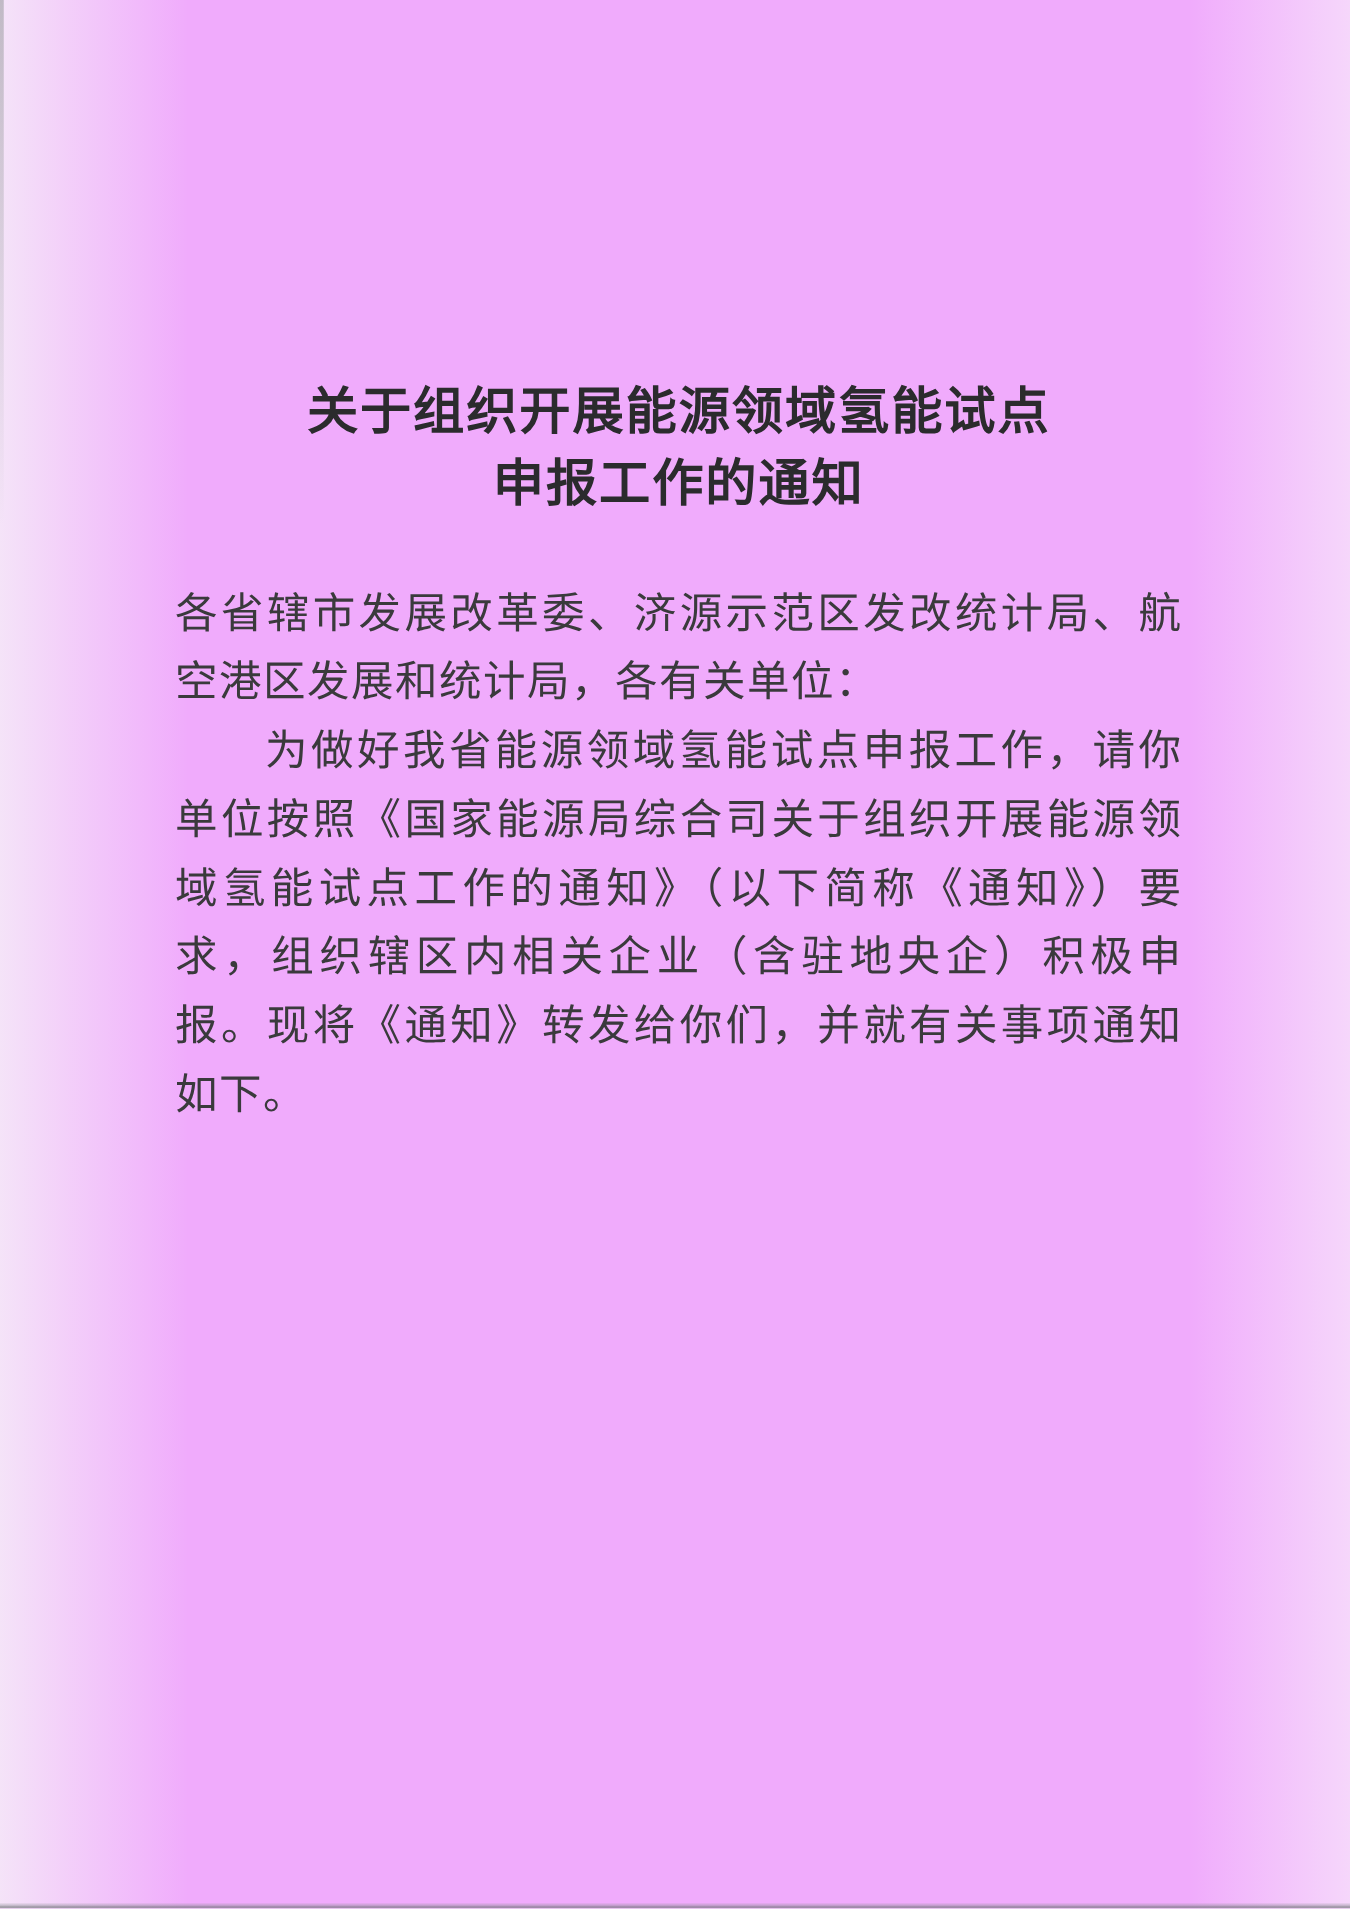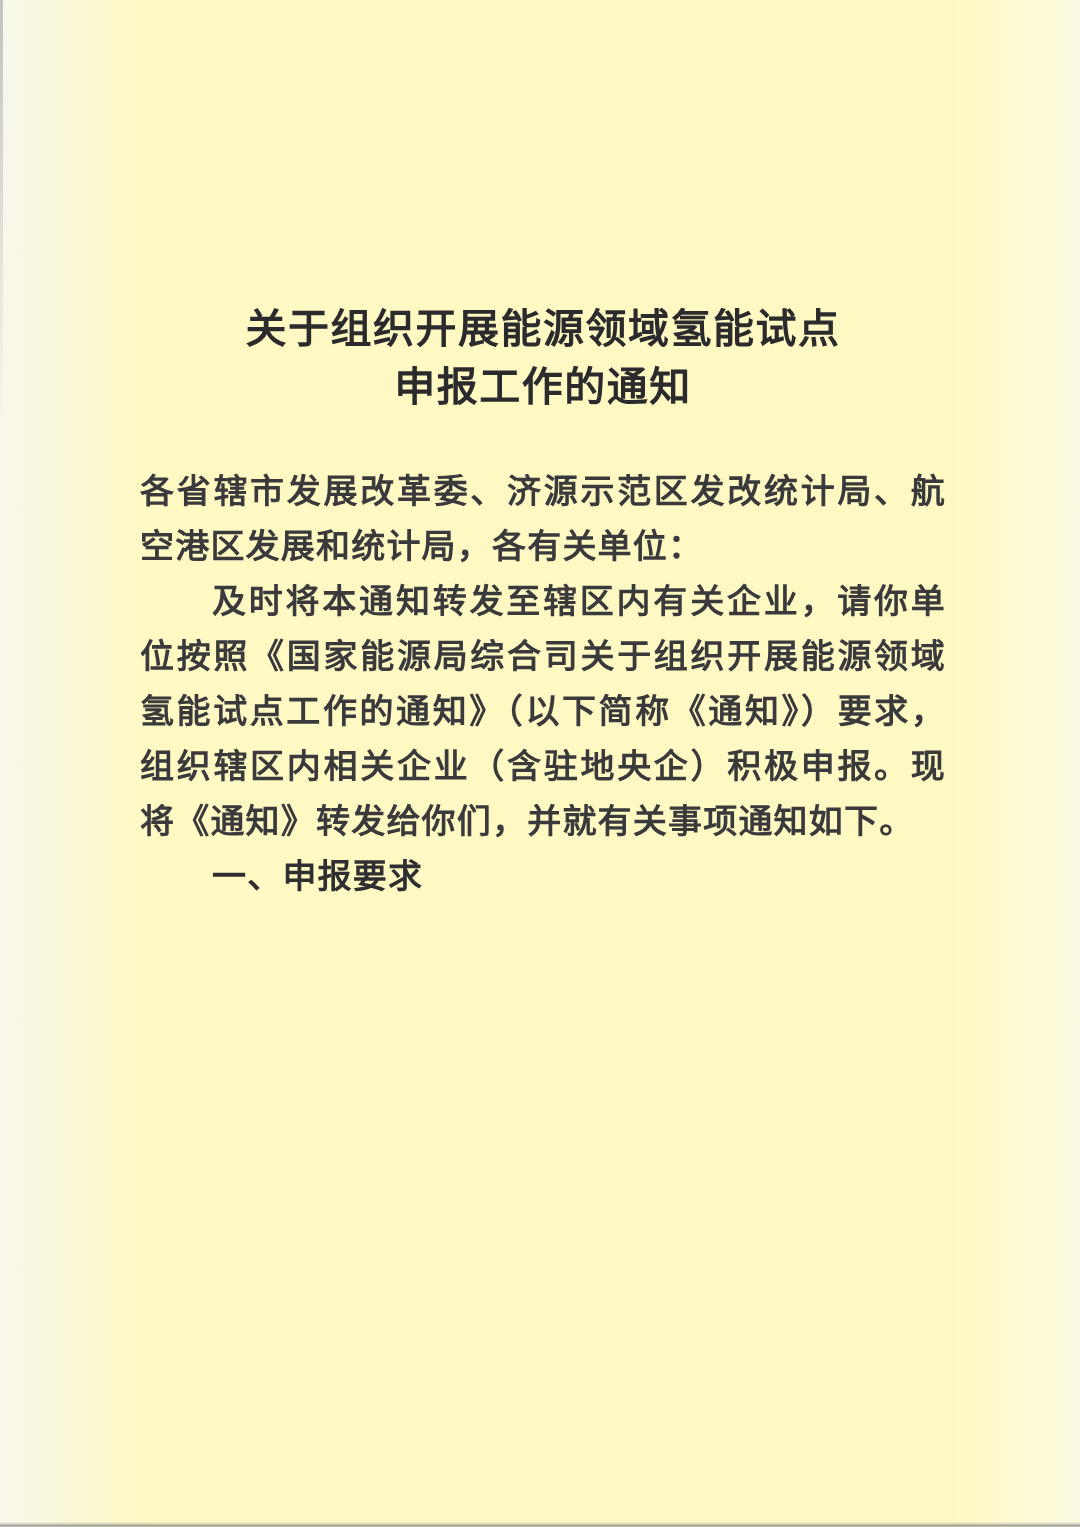--- a/index.html
+++ b/index.html
@@ -7,21 +7,21 @@
     margin: 0;
     padding: 0;
     background: #ffffff;
   }
 
   .page {
     position: relative;
     width: 1080px;
     height: 1527px;
     margin: 0 auto;
-    background: #fef9c3;
+    background: #f0abfc;
     overflow: hidden;
     font-family: "Liberation Serif", "DejaVu Serif", serif;
     -webkit-font-smoothing: antialiased;
   }
 
   
   .scan-edge-left {
     position: absolute;
     left: 0;
     top: 0;
@@ -92,21 +92,21 @@
 
   .para {
     margin: 0;
     color: #3a3a3c;
     font-family: "Liberation Serif", "DejaVu Serif", serif;
     font-size: 34px;
     line-height: 55px;
     text-align: justify;
     text-justify: inter-character;
     letter-spacing: 1.2px;
-    font-weight: 700;
+    font-weight: 400;
   }
 
   .para.indent {
     text-indent: 72px;
   }
 
   .para + .para {
     margin-top: 0;
   }
 
@@ -135,21 +135,20 @@
 
     <h1 class="doc-title">
       <span class="title-line">关于组织开展能源领域氢能试点</span>
       <span class="title-line">申报工作的通知</span>
     </h1>
 
     <div class="body-block">
 
       <p class="para">各省辖市发展改革委、济源示范区发改统计局、航空港区发展和统计局，各有关单位：</p>
 
-      <p class="para indent">及时将本通知转发至辖区内有关企业，请你单位按照《国家能源局综合司关于组织开展能源领域氢能试点工作的通知》（以下简称《通知》）要求，组织辖区内相关企业（含驻地央企）积极申报。现将《通知》转发给你们，并就有关事项通知如下。</p>
+      <p class="para indent">为做好我省能源领域氢能试点申报工作，请你单位按照《国家能源局综合司关于组织开展能源领域氢能试点工作的通知》（以下简称《通知》）要求，组织辖区内相关企业（含驻地央企）积极申报。现将《通知》转发给你们，并就有关事项通知如下。</p>
 
-      <h2 class="section-heading">一、申报要求</h2>
 
 
 
     </div>
   </div>
 </div>
 
 </body></html>

